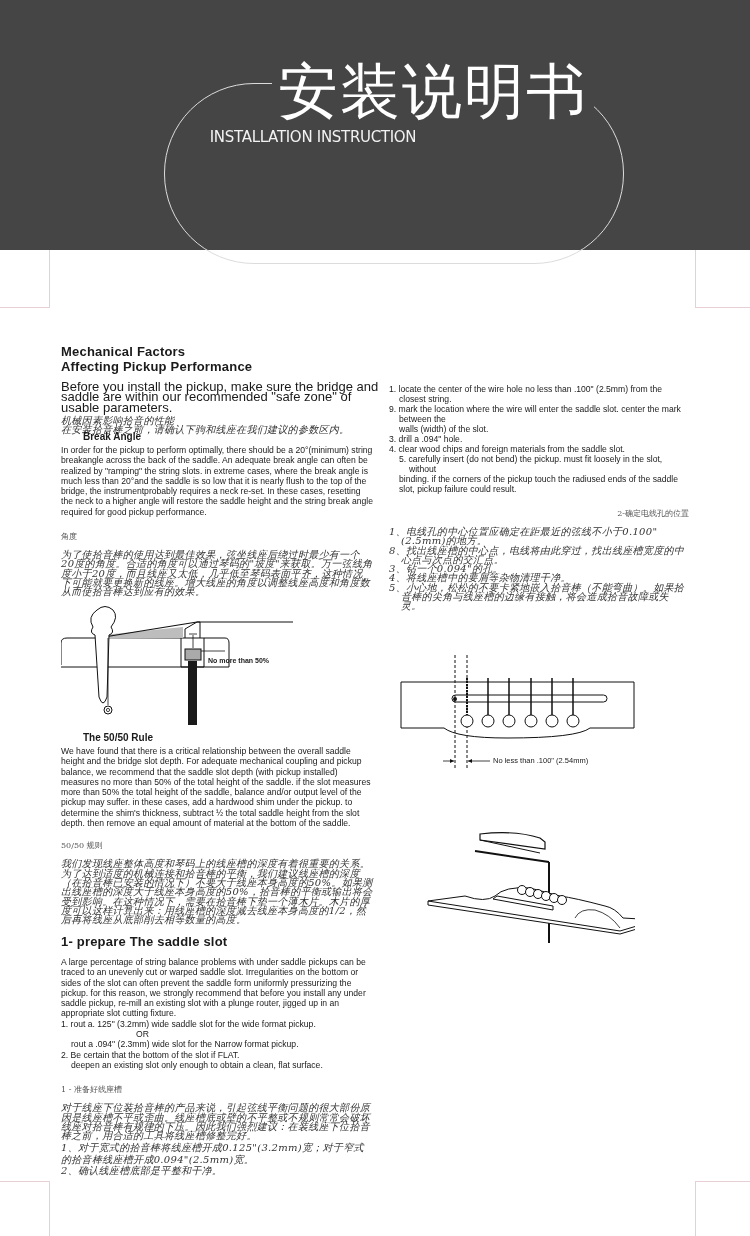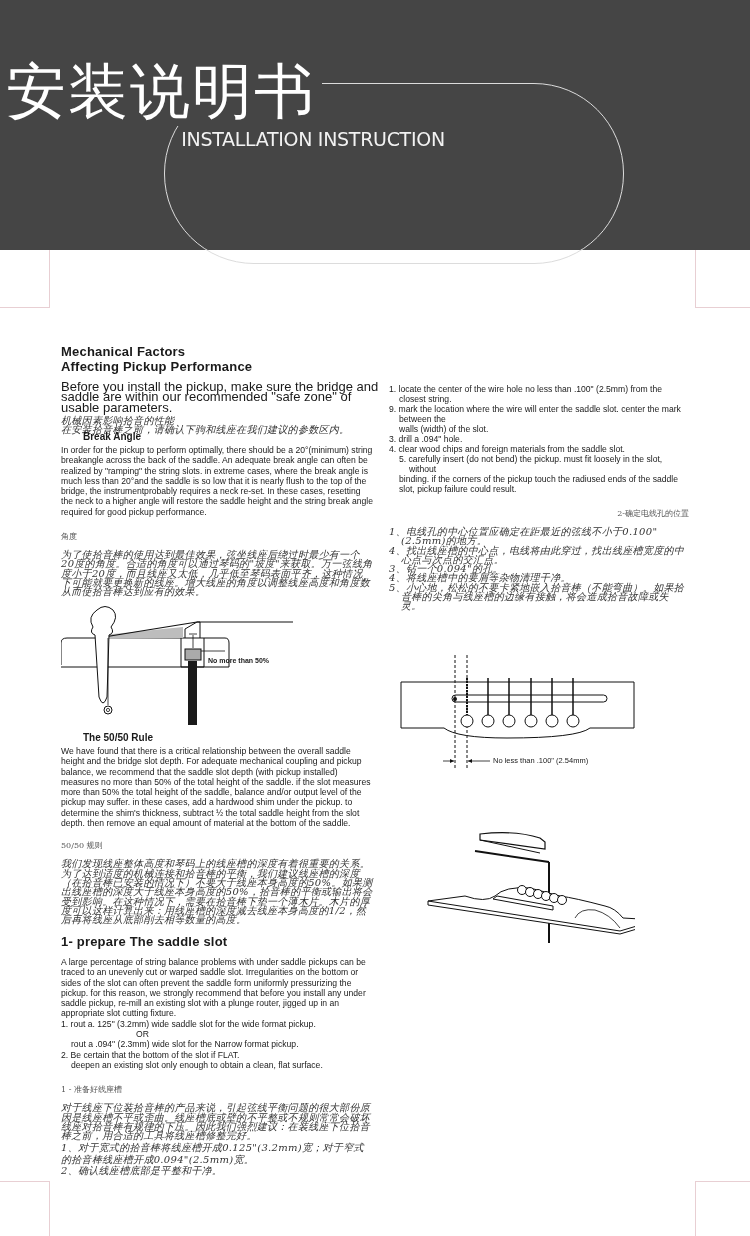--- a/index.html
+++ b/index.html
@@ -1,23 +1,23 @@
 <!DOCTYPE html>
 <html><head>
 <meta charset="utf-8">
 <style>
   html, body { margin: 0; padding: 0; }
   body { width: 750px; height: 1236px; position: relative; background: #ffffff; overflow: hidden;
          font-family: "Liberation Sans", "DejaVu Sans", sans-serif; color: #1a1a1a; }
   .header { position: absolute; left: 0; top: 0; width: 750px; height: 250px; background: #454545; }
   .pill-wrap { position: absolute; left: 164px; top: 83px; width: 460px; height: 181px; overflow: hidden; }
-  .title-cn { position: absolute; left: 0; width: 594px; top: 52px; text-align: left; font-size: 60px;
+  .title-cn { position: absolute; left: 0; width: 594px; top: 52px; text-align: right; font-size: 60px;
               color: #ffffff; letter-spacing: 2px; font-family: "DejaVu Sans", sans-serif; font-weight: normal; }
   .title-cn span { background: #454545; padding: 0 6px; }
-  .title-en { position: absolute; left: 0; width: 626px; top: 128px; text-align: center; font-size: 19px;
+  .title-en { position: absolute; left: 0; width: 626px; top: 128px; text-align: center; font-size: 15px;
               color: #f2f2f2; font-family: "DejaVu Sans", sans-serif; letter-spacing: -0.3px; }
   .corner { position: absolute; width: 50px; height: 58px; border: 1px solid #e8cfd3; box-sizing: border-box; }
   .c-tl { left: 0; top: 250px; border-left: none; border-top: none; }
   .c-tr { left: 695px; top: 250px; border-right: none; border-top: none; width: 55px; }
   .c-bl { left: 0; top: 1181px; border-left: none; border-bottom: none; height: 55px; }
   .c-br { left: 695px; top: 1181px; border-right: none; border-bottom: none; height: 55px; width: 55px; }
   h1.sec { font-size: 13px; font-weight: bold; margin: 0; line-height: 15px; letter-spacing: 0.2px; }
   h2.sub { font-size: 10px; font-weight: bold; margin: 0; line-height: 12px; padding-left: 22px; }
   h1.step { font-size: 13px; font-weight: bold; margin: 0; line-height: 15px; letter-spacing: 0.2px; }
   p { margin: 0; }
@@ -106,21 +106,21 @@
     <p style="padding-left:10px;text-indent:-10px;">9. mark the location where the wire will enter the saddle slot. center the mark between the</p>
     <p style="padding-left:10px;">walls (width) of the slot.</p>
     <p>3. drill a .094" hole.</p>
     <p>4. clear wood chips and foreign materials from the saddle slot.</p>
     <p style="padding-left:20px;text-indent:-10px;">5. carefully insert (do not bend) the pickup. must fit loosely in the slot, without</p>
     <p style="padding-left:10px;">binding. if the corners of the pickup touch the radiused ends of the saddle slot, pickup failure could result.</p>
   </div>
   <p class="cnh" style="margin-top:14px;text-align:right;">2-确定电线孔的位置</p>
   <div style="margin-top:8px;">
     <p class="cn" style="padding-left:12px;text-indent:-12px;">1、电线孔的中心位置应确定在距最近的弦线不小于0.100"(2.5mm)的地方。</p>
-    <p class="cn" style="padding-left:12px;text-indent:-12px;">4、找出线座槽的中心点，电线将由此穿过，找出线座槽宽度的中心点与次点的交汇点。</p>
+    <p class="cn" style="padding-left:12px;text-indent:-12px;">8、找出线座槽的中心点，电线将由此穿过，找出线座槽宽度的中心点与次点的交汇点。</p>
     <p class="cn">3、钻一个0.094"的孔。</p>
     <p class="cn">4、将线座槽中的要屑等杂物清理干净。</p>
     <p class="cn" style="padding-left:12px;text-indent:-12px;">5、小心地，松松的不要卡紧地嵌入拾音棒（不能弯曲）。如果拾音棒的尖角与线座槽的边缘有接触，将会造成拾音故障或失灵。</p>
   </div>
 </div>
 
 <div class="diag" style="left:397px;top:655px;width:260px;height:115px;">
   <svg width="260" height="115" viewBox="0 0 260 115">
     <path d="M4,27 L237,27 L237,73 L193,73 Q180,83 110,83 Q60,83 47,73 L4,73 Z" fill="none" stroke="#111" stroke-width="1"></path>
     <rect x="55" y="40" width="155" height="7" rx="3.5" fill="#fff" stroke="#111" stroke-width="1"></rect>

